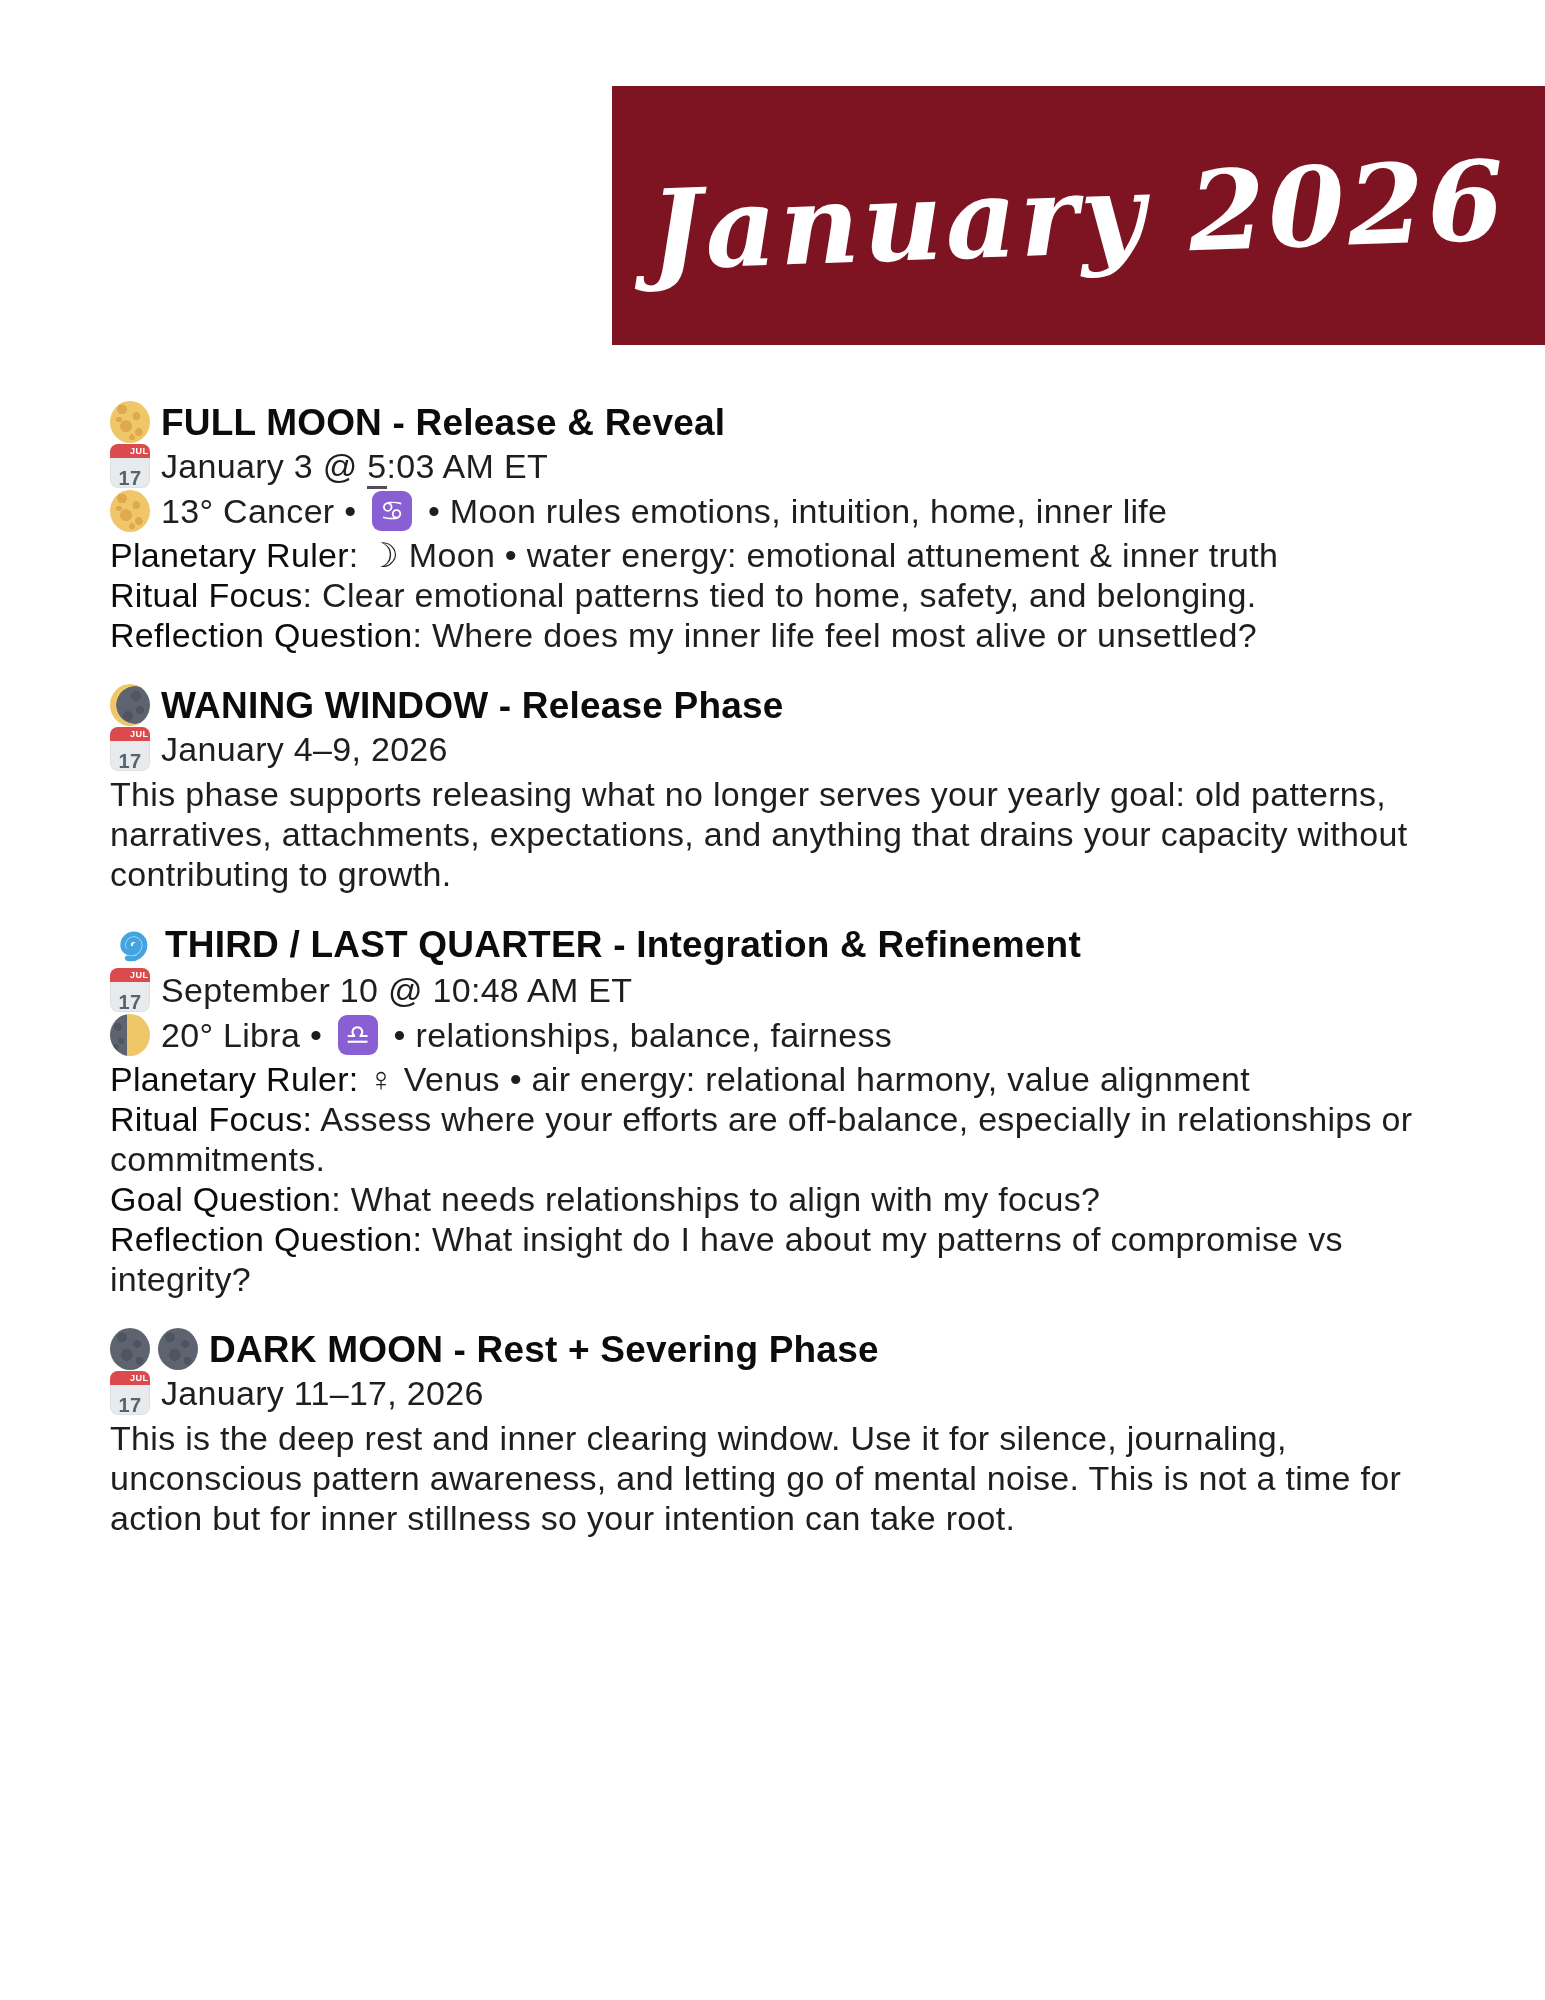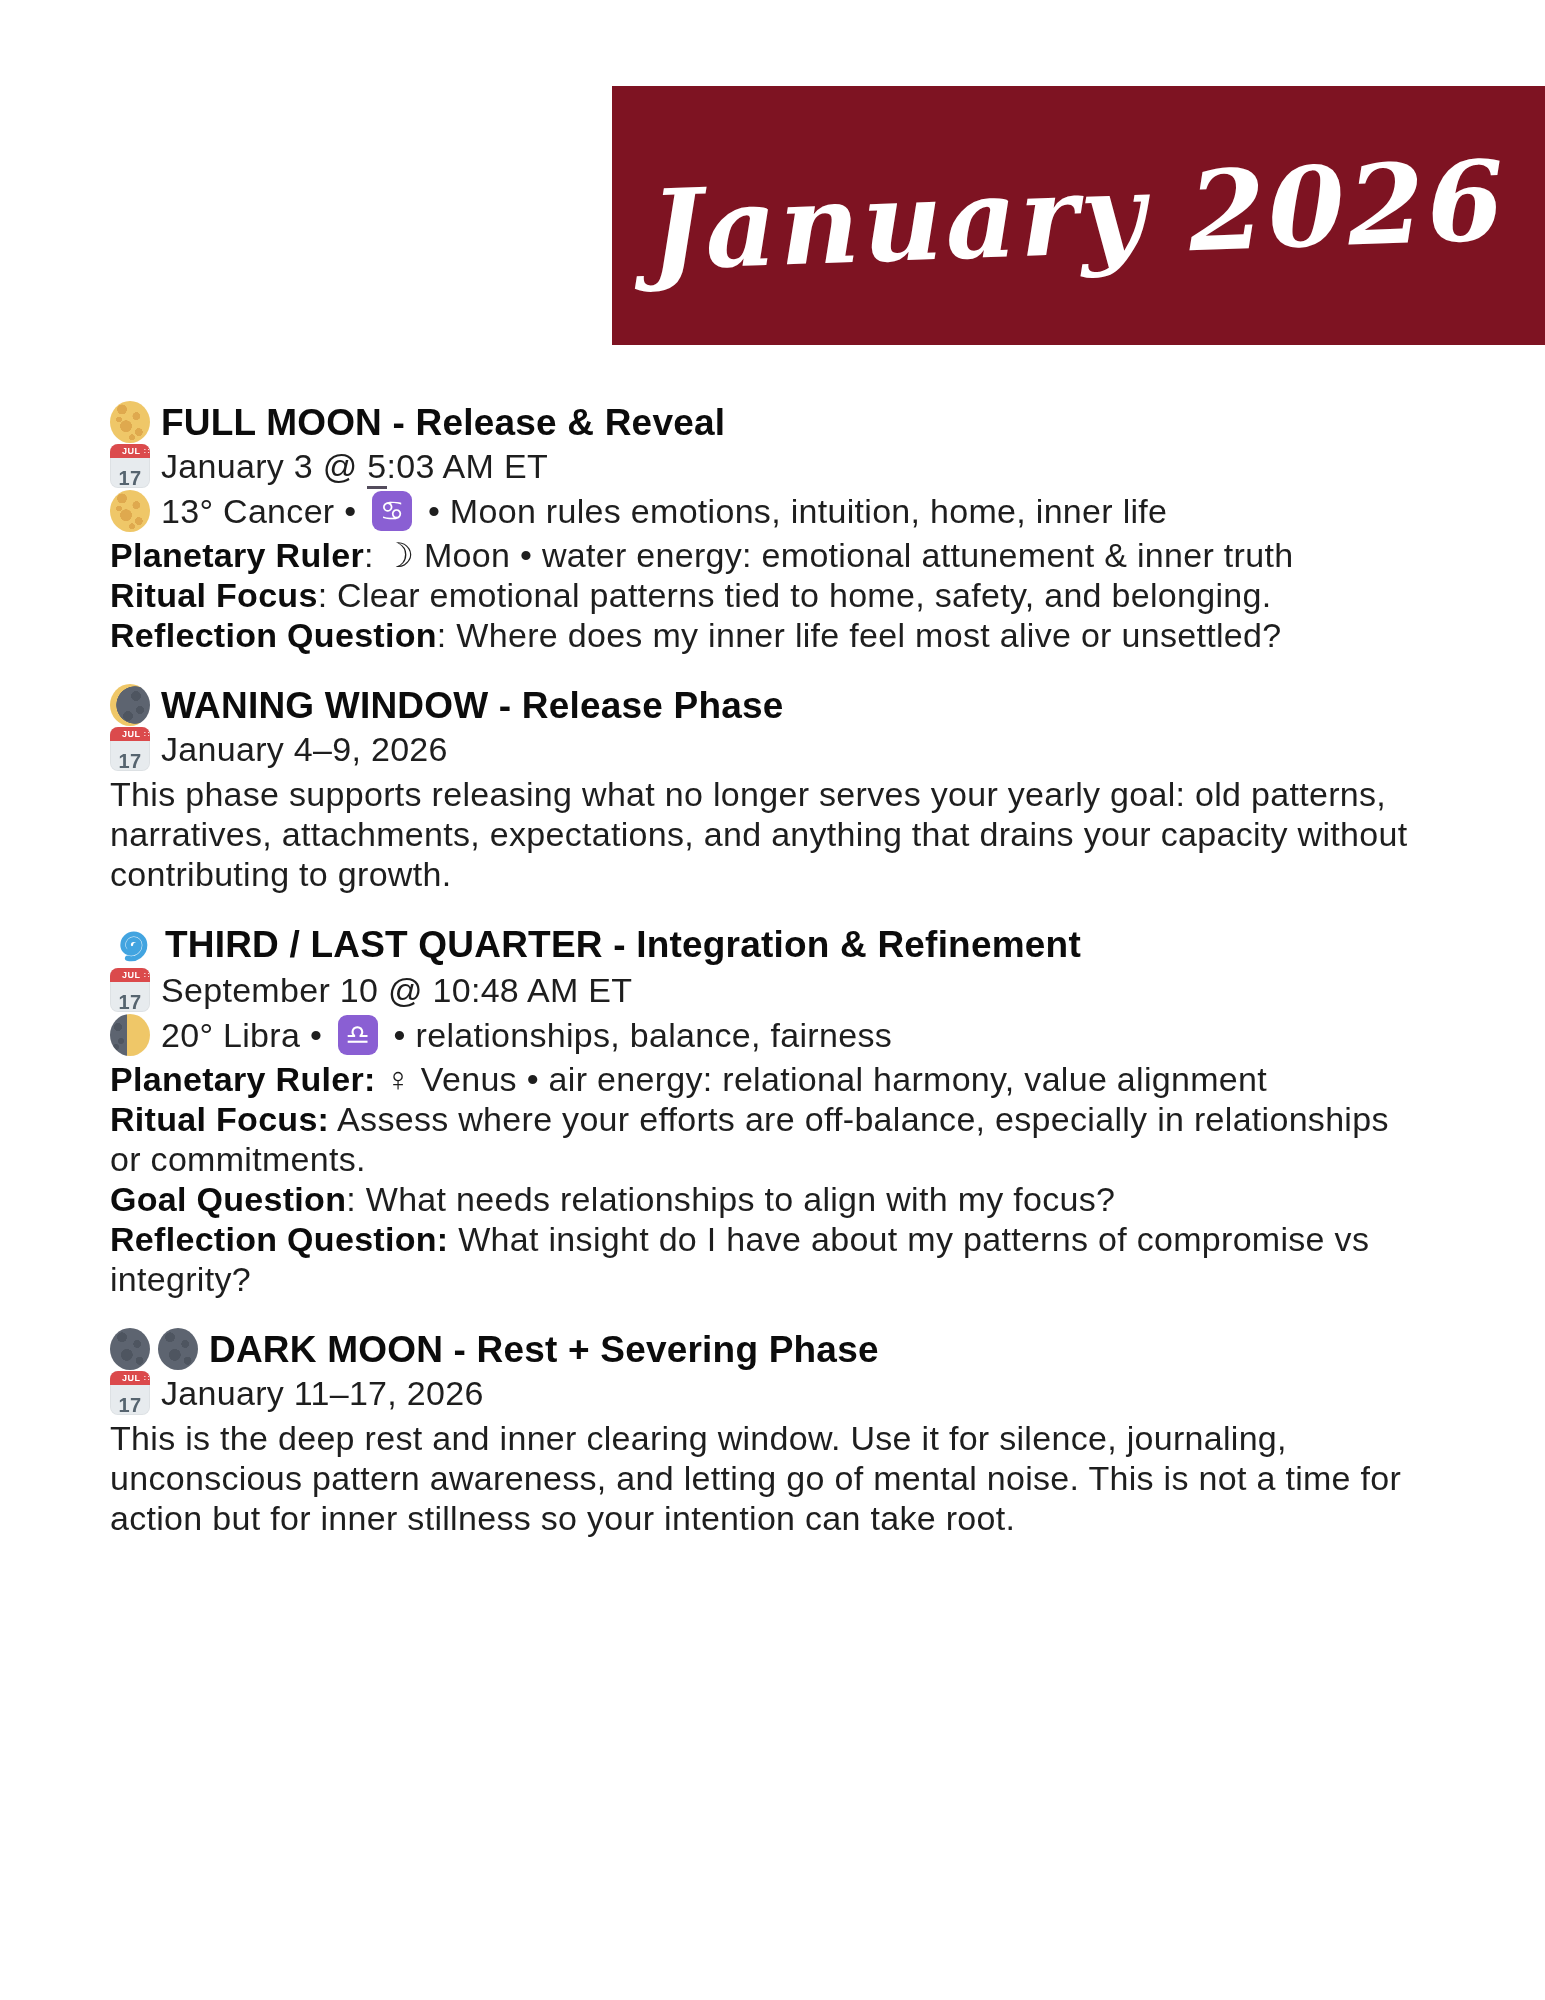--- a/index.html
+++ b/index.html
@@ -16,21 +16,21 @@
   .banner-title{
     font-family:"DejaVu Serif",serif;font-style:italic;font-weight:bold;
     font-size:110px;letter-spacing:3px;transform:rotate(-2deg);
     white-space:nowrap;
   }
   
   .content{position:absolute;left:110px;top:400px;width:1305px;}
   .section{margin-bottom:28px;}
   .heading{font-size:37px;line-height:46px;font-weight:800;color:#0c0c0c;letter-spacing:.2px;}
   .line{font-size:34px;line-height:40px;font-weight:400;letter-spacing:.3px;color:#1e1e1e;}
-  .lbl{font-weight:700;color:#0c0c0c;}
+  .lbl{font-weight:400;color:#0c0c0c;}
   .time-link{border-bottom:3px solid #534c5c;padding-bottom:1px;}
   
   .ic{display:inline-block;vertical-align:middle;position:relative;top:-3px;margin-right:11px;}
   .icon-moon{width:40px;height:42px;border-radius:50%;}
   .moon-full{
     background-image:
       radial-gradient(circle 5px at 30% 20%, #dfa94e 96%, transparent),
       radial-gradient(circle 4px at 66% 36%, #dfa94e 96%, transparent),
       radial-gradient(circle 6px at 40% 60%, #dfa94e 96%, transparent),
       radial-gradient(circle 4px at 72% 74%, #dfa94e 96%, transparent),
@@ -60,21 +60,21 @@
       radial-gradient(circle 3px at 11px 27px, #4e5560 96%, transparent),
       radial-gradient(circle 3px at 6px 33px, #4e5560 96%, transparent),
       linear-gradient(90deg, #5d6470 0 17px, #efc768 17px);
   }
   .icon-cyclone{width:44px;height:44px;}
   .icon-cal{
     width:40px;height:44px;border-radius:8px;overflow:hidden;background:#e7ebee;
     display:inline-flex;flex-direction:column;box-shadow:0 0 0 1px rgba(0,0,0,.04) inset;
   }
   .cal-top{height:14px;background:#db4a4c;color:#fff;display:flex;align-items:flex-start;
-    font-size:9px;font-weight:700;letter-spacing:.5px;padding-left:12px;line-height:14px;}
+    font-size:9px;font-weight:700;letter-spacing:.5px;padding-left:20px;line-height:14px;}
   .cal-dots{font-size:8px;margin-left:3px;letter-spacing:1px;opacity:.85;}
   .cal-body{flex:1;display:flex;align-items:center;justify-content:center;
     font-size:20px;font-weight:700;color:#56646f;}
   .zodiac{
     display:inline-flex;width:40px;height:40px;border-radius:9px;background:#8a5fd3;
     color:#fff;align-items:center;justify-content:center;font-size:27px;
     vertical-align:middle;position:relative;top:-3px;margin:0 6px;
     font-family:"DejaVu Sans",sans-serif;font-weight:700;
   }
 </style>

